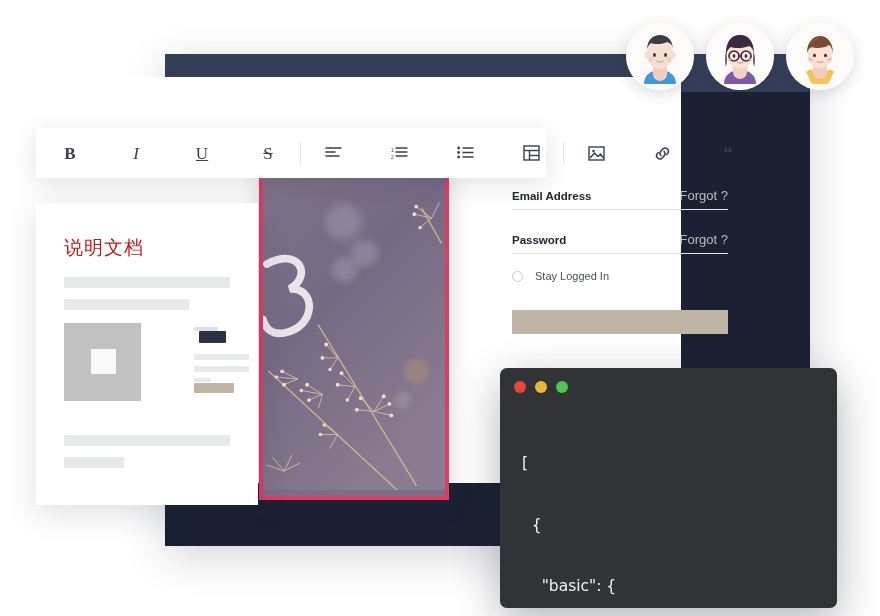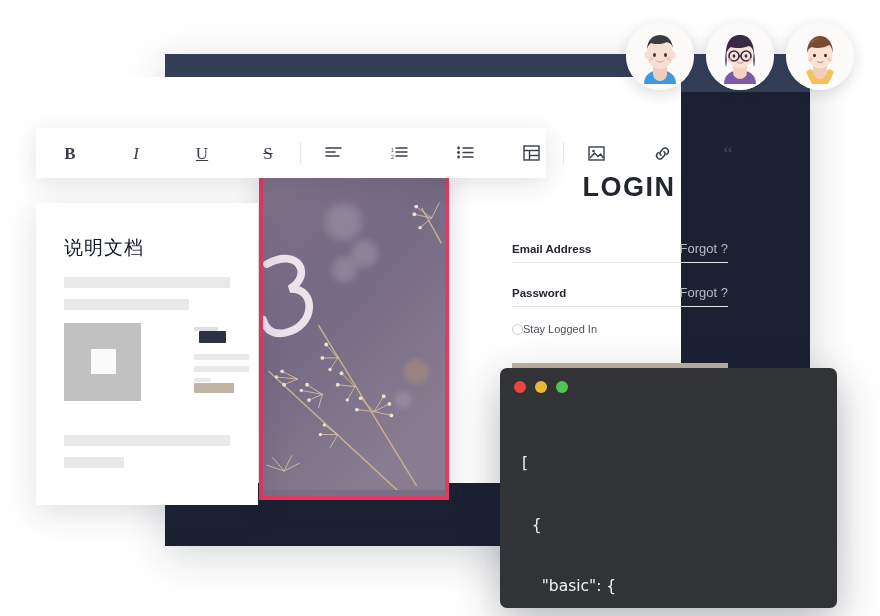--- a/index.html
+++ b/index.html
@@ -149,21 +149,21 @@
     box-shadow: 0 8px 30px rgba(35, 40, 60, 0.15);
     z-index: 25;
     box-sizing: border-box;
     padding: 0;
   }
   .doc-title {
     position: absolute;
     left: 28px;
     top: 32px;
     font-size: 19px;
-    color: #0f172a;
+    color: #b91c1c;
     letter-spacing: 1px;
   }
   .sk {
     position: absolute;
     background: #e8e9eb;
     border-radius: 1px;
   }
   .doc-thumb {
     position: absolute;
     left: 28px;
@@ -230,21 +230,21 @@
     font-weight: bold;
     color: #24272f;
   }
   .login-forgot {
     font-size: 13px;
     color: #b8bbc1;
   }
   .login-check {
     display: flex;
     align-items: center;
-    gap: 0;
+    gap: 12px;
     padding: 0 12px;
     margin-top: -6px;
   }
   .login-check .box {
     width: 9px;
     height: 9px;
     border: 1.2px solid #c9ccd2;
     border-radius: 50%;
     flex: 0 0 auto;
   }
@@ -536,21 +536,20 @@
         <path d="M10 5.5a3.3 3.3 0 0 1 0 4.6l-2.2 2.2a3.3 3.3 0 0 1-4.6-4.6l1.2-1.2"></path>
       </svg>
     </div>
     <div class="tb-gap-lg"></div>
     <div class="tb-btn">
       <span class="tb-txt b" style="font-size:19px; line-height:8px;">“</span>
     </div>
   </div>
 
   <div class="login-panel">
-    <div class="login-title">LOGIN</div>
     <div class="login-fields">
       <div class="login-field">
         <span class="login-label">Email Address</span>
         <span class="login-forgot">Forgot ?</span>
       </div>
       <div class="login-field">
         <span class="login-label">Password</span>
         <span class="login-forgot">Forgot ?</span>
       </div>
     </div>

